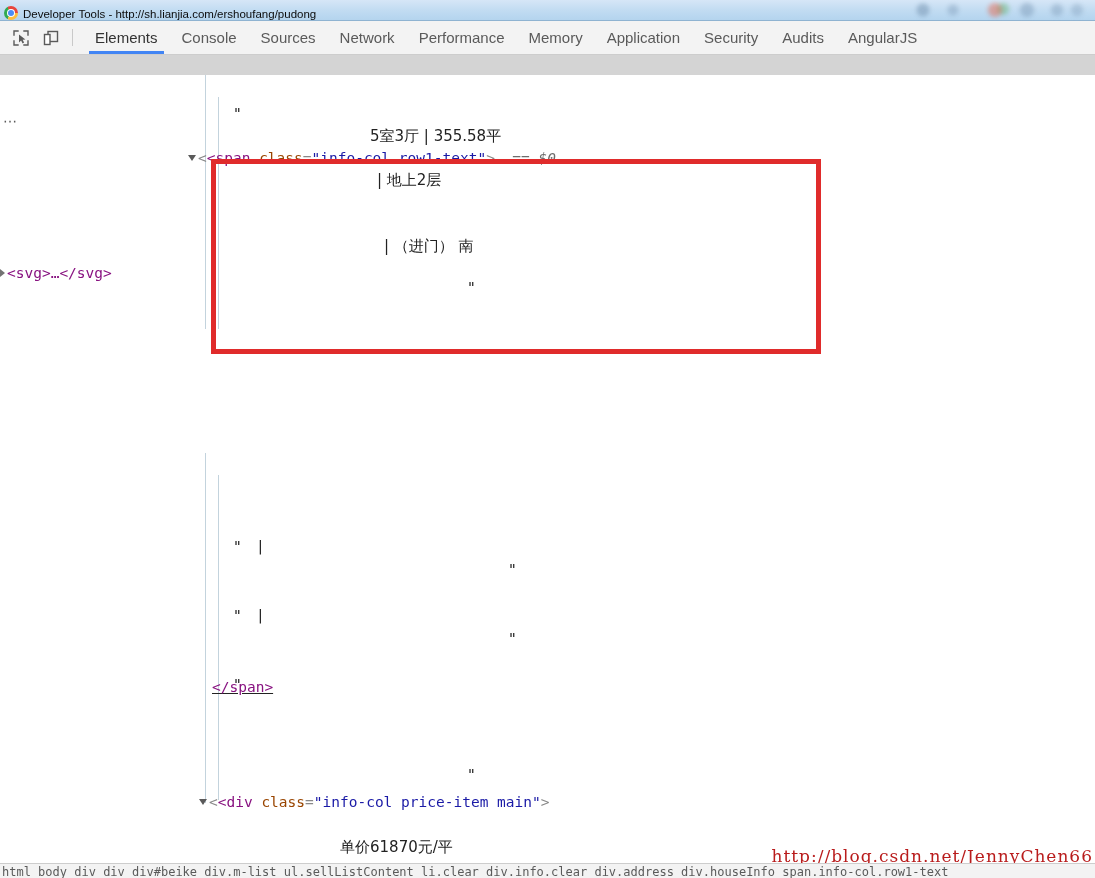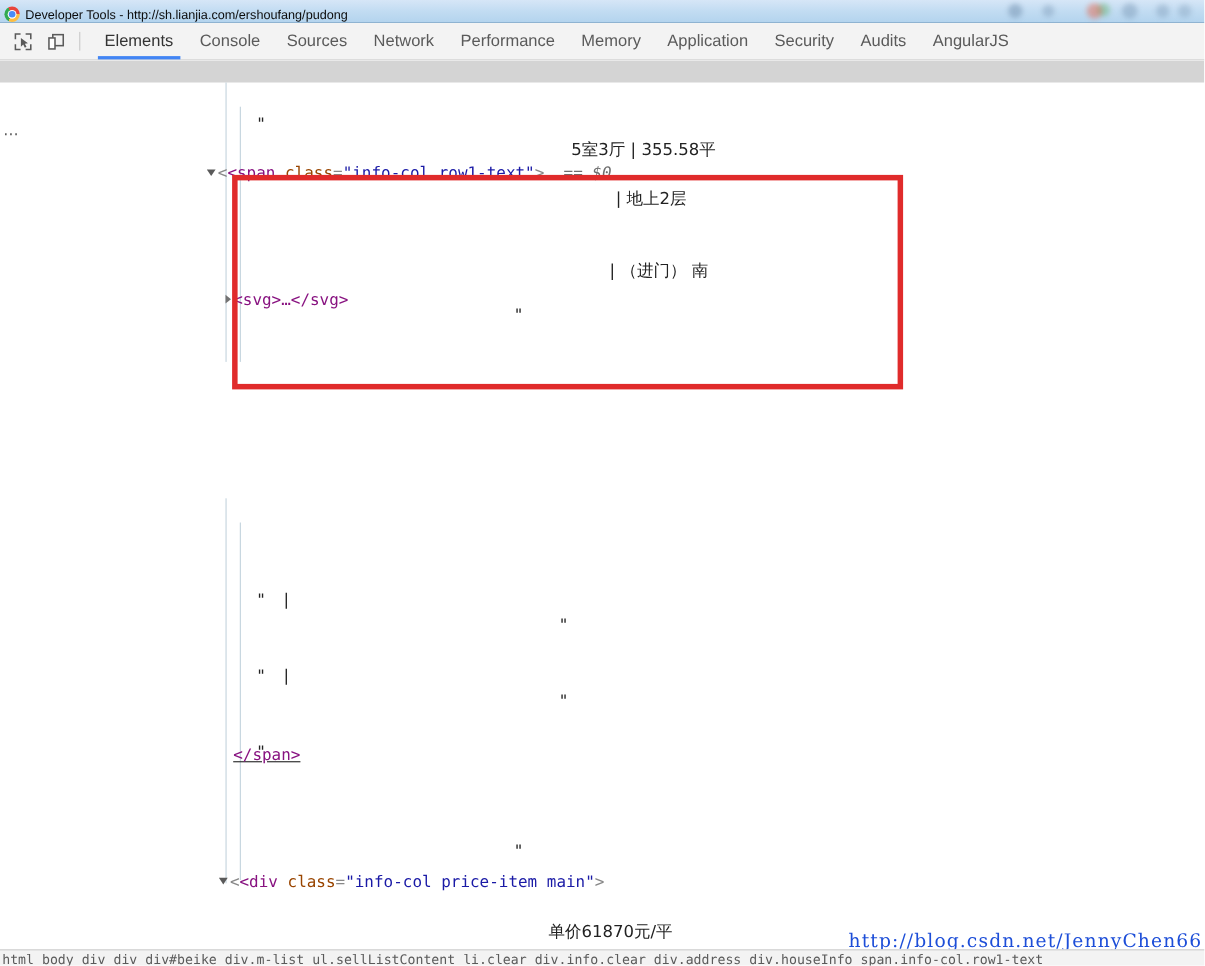--- a/index.html
+++ b/index.html
@@ -175,21 +175,21 @@
   .guide {
     position: absolute;
     width: 1px;
     background: #c3d3dd;
   }
 
   
   .tnode-block {
     position: absolute;
     width: 430px;
-    text-align: center;
+    text-align: left;
     font-family: "DejaVu Sans", "Liberation Sans", sans-serif;
     font-size: 15px;
     color: #222222;
     white-space: nowrap;
   }
   .quote {
     position: absolute;
     font-family: "DejaVu Sans Mono", "Liberation Mono", monospace;
     font-size: 14.5px;
     color: #222222;
@@ -204,21 +204,21 @@
     box-sizing: border-box;
     pointer-events: none;
   }
 
   
   #watermark {
     position: absolute;
     right: 2px; top: 846px;
     font-family: "DejaVu Serif", "Liberation Serif", serif;
     font-size: 17px;
-    color: #1d4ed8;
+    color: #b91c1c;
     letter-spacing: 1px;
     white-space: nowrap;
   }
 
   
   #breadcrumb-bar {
     position: absolute;
     left: 0; top: 863px;
     width: 1095px; height: 15px;
     background: #f3f3f3;
@@ -305,21 +305,21 @@
   <div class="guide" style="left:205px; top:398px; height:350px;"></div>
   <div class="guide" style="left:218px; top:42px; height:232px;"></div>
   <div class="guide" style="left:218px; top:420px; height:325px;"></div>
 
   <div id="code">
 
     
     <div class="line" style="padding-left:188px;"><span class="tri open"></span><span class="punct">&lt;</span><span class="tag">&lt;span</span><span>&nbsp;</span><span class="attr">class</span><span class="punct">=</span><span class="val">"info-col row1-text"</span><span class="punct">&gt;</span><span>&nbsp;&nbsp;</span><span class="dollar">== $0</span></div>
 
     
-    <div class="line" style="padding-left:205px;"><span class="tri"></span><span class="tag">&lt;svg&gt;…&lt;/svg&gt;</span></div>
+    <div class="line" style=""><span class="tri"></span><span class="tag">&lt;svg&gt;…&lt;/svg&gt;</span></div>
 
     
     <div class="line" style="height:207px; padding-left:0;"></div>
 
     
     <div class="line" style="padding-left:212px;text-decoration:underline;"><span class="tag">&lt;/span&gt;</span></div>
 
     
     <div class="line" style="padding-left:199px;"><span class="tri open"></span><span class="punct">&lt;</span><span class="tag">&lt;div</span><span>&nbsp;</span><span class="attr">class</span><span class="punct">=</span><span class="val">"info-col price-item main"</span><span class="punct">&gt;</span></div>
 

